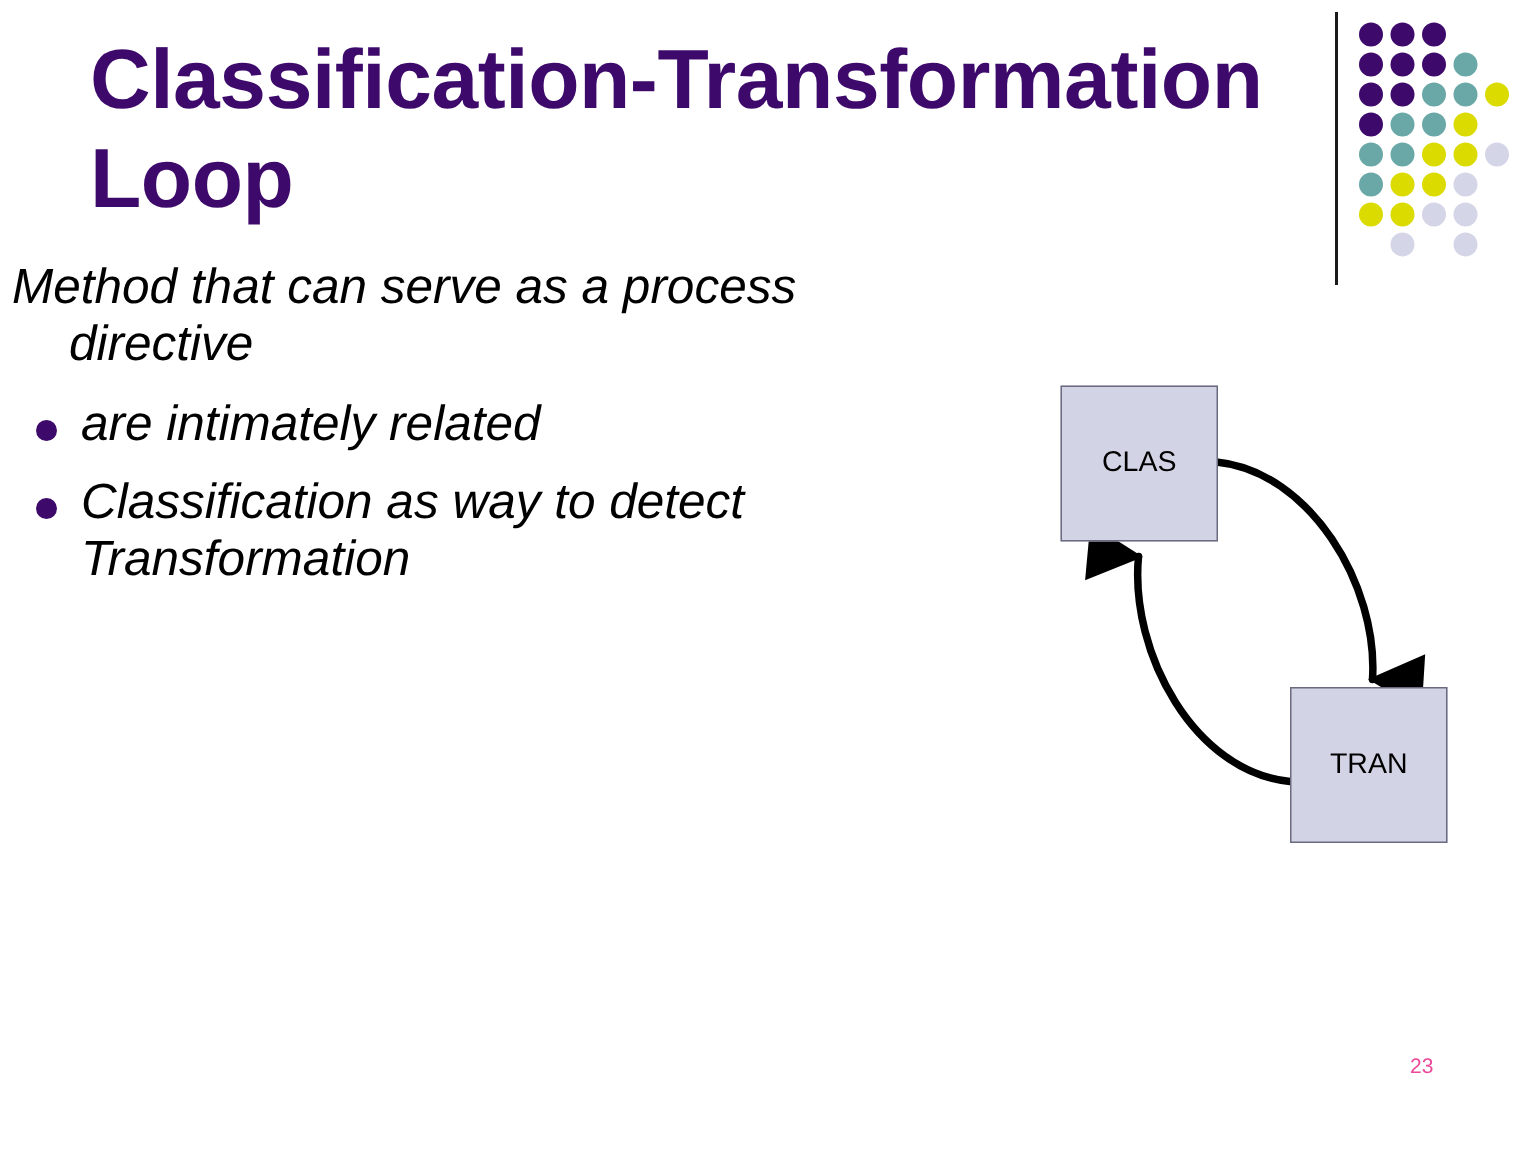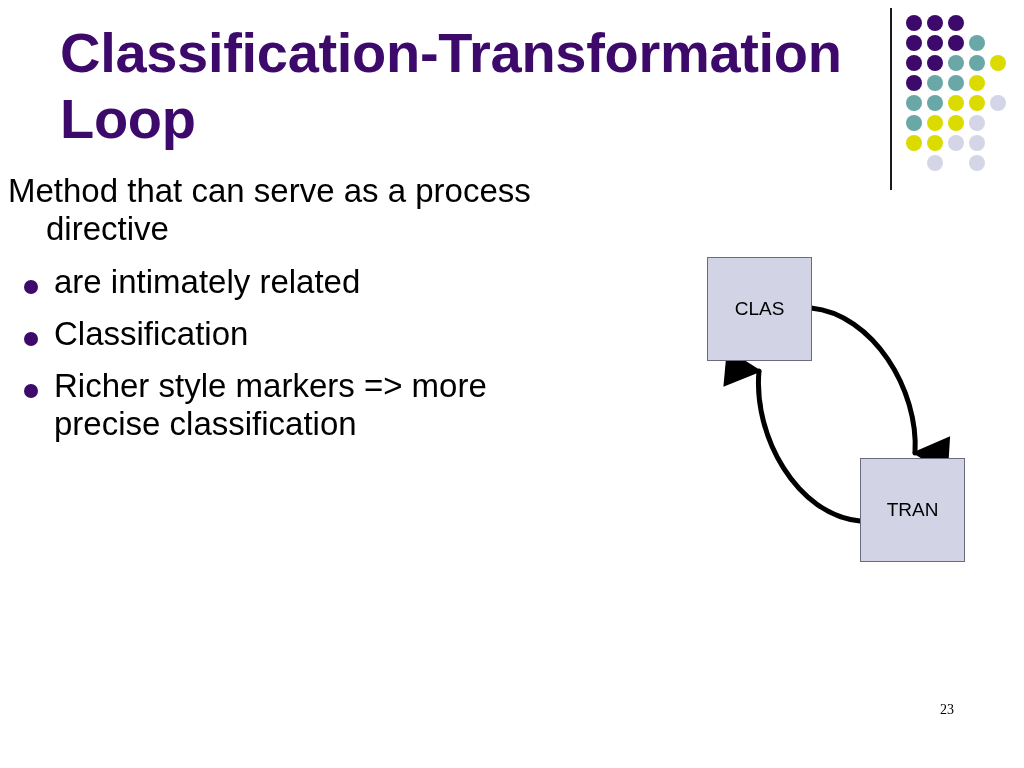--- a/index.html
+++ b/index.html
@@ -64,20 +64,21 @@
     top: 1px;
   }
   .dot.blank { background: transparent; }
 
   
   #body-list {
     position: absolute;
     left: 8px;
     top: 172px;
     width: 740px;
+    font-style: italic;
   }
   .body-item {
     position: relative;
     font-size: 33px;
     line-height: 1.16;
     color: #000000;
     margin-bottom: 14px;
   }
   .body-item.has-bullet {
     padding-left: 46px;
@@ -137,22 +138,21 @@
     width: 103px;
     height: 102px;
   }
 
   
   #page-number {
     position: absolute;
     left: 940px;
     top: 702px;
     font-size: 14px;
-    color: #000000;
-    font-family: Liberation Serif, serif;
+    color: #ec4899;
   }
 </style>
 </head>
 <body>
 
 <div id="slide">
 
   <div id="slide-title">Classification-Transformation Loop</div>
 
   <div id="dot-motif">
@@ -214,26 +214,22 @@
       <div class="body-item no-bullet">
         <span class="item-text">Method that can serve as a process</span>
         <span class="wrap-line">directive</span>
       </div>
       <div class="body-item has-bullet">
         <span class="bullet-mark" style="background: rgb(61, 10, 107);"></span>
         <span class="wrap-line flush">are intimately related</span>
       </div>
       <div class="body-item has-bullet">
         <span class="bullet-mark" style="background: rgb(61, 10, 107);"></span>
-        <span class="wrap-line flush">Classification</span>
-      </div>
-      <div class="body-item has-bullet">
-        <span class="bullet-mark" style="background: rgb(61, 10, 107);"></span>
-        <span class="item-text">Richer style markers =&gt; more</span>
-        <span class="wrap-line flush">precise classification</span>
+        <span class="item-text">Classification as way to detect</span>
+        <span class="wrap-line flush">Transformation</span>
       </div>
     </div>
 
   <div id="loop-diagram">
     <svg width="300" height="350" viewBox="0 0 300 350">
       <defs>
         <marker id="ah" markerWidth="9" markerHeight="9" refX="4" refY="7.4" orient="auto" markerUnits="strokeWidth">
           <path d="M 0.2 0.6 L 4 8 L 7.8 0.6 Z" fill="#000000"></path>
         </marker>
       </defs>

